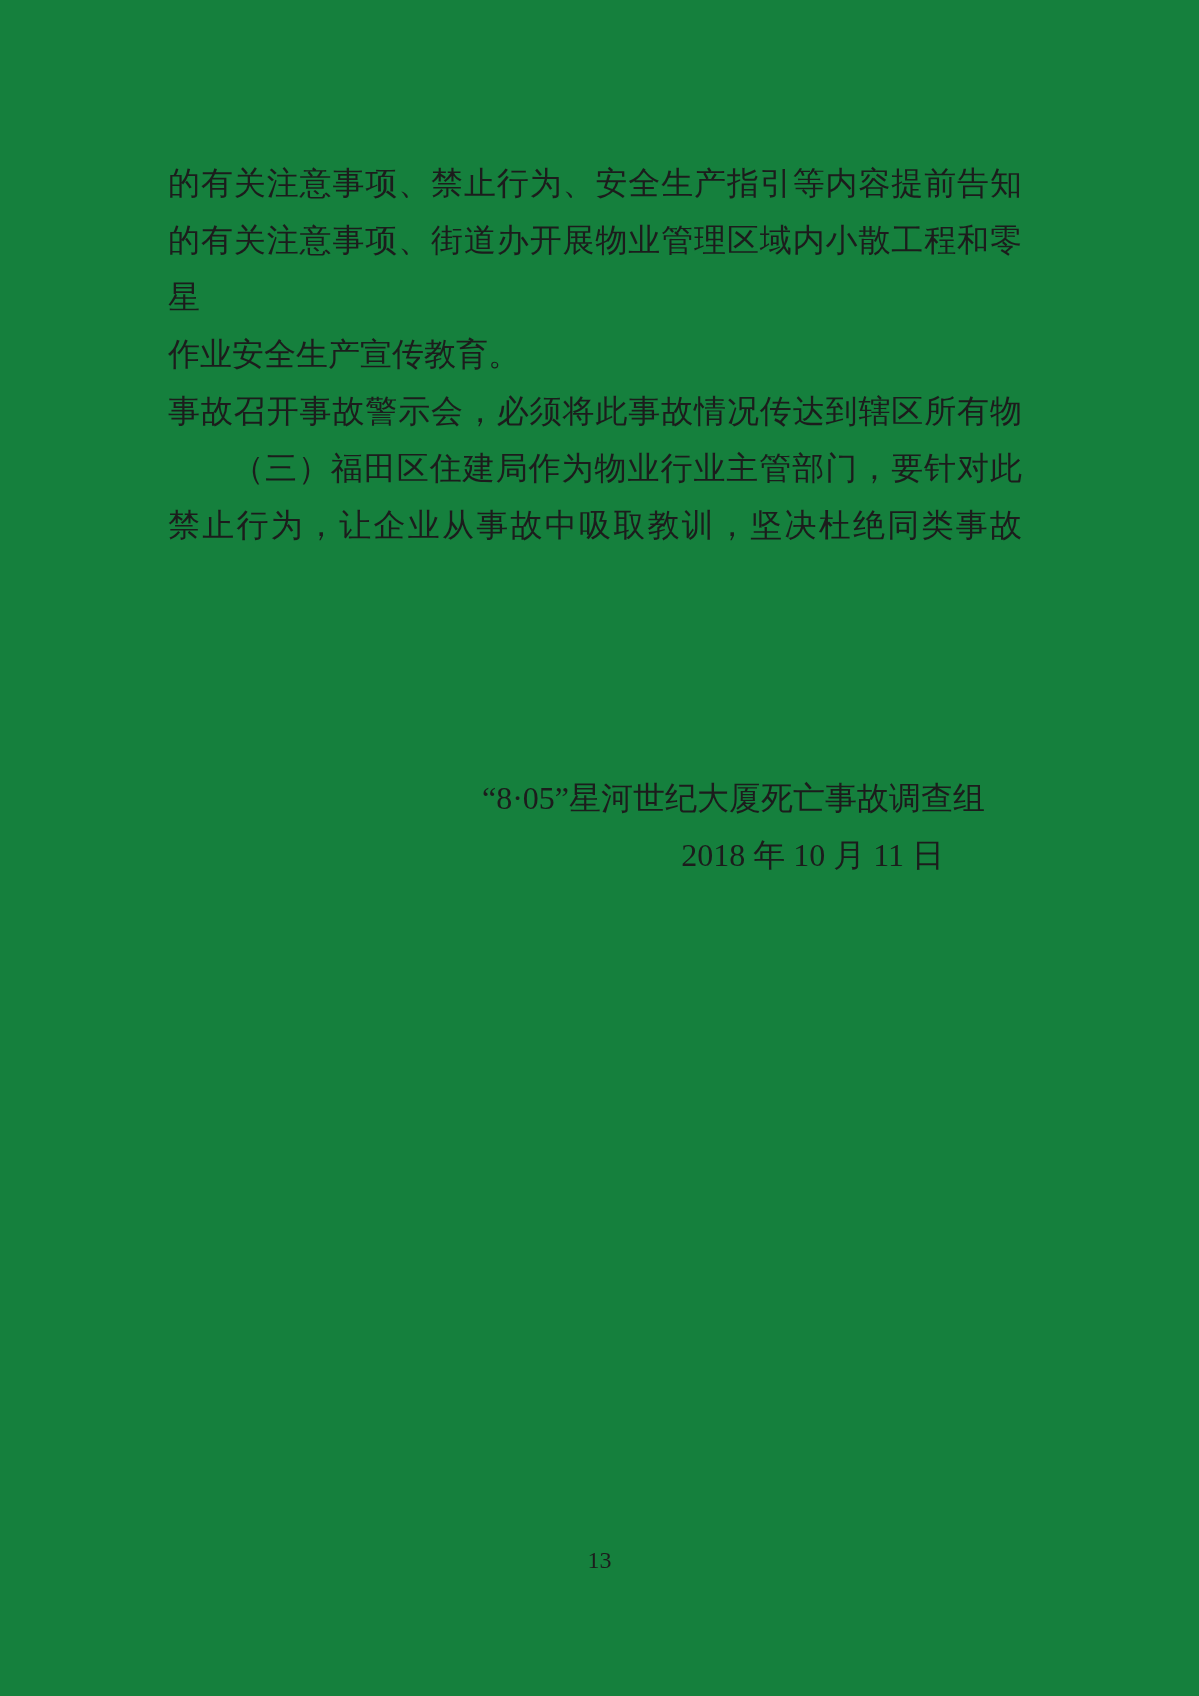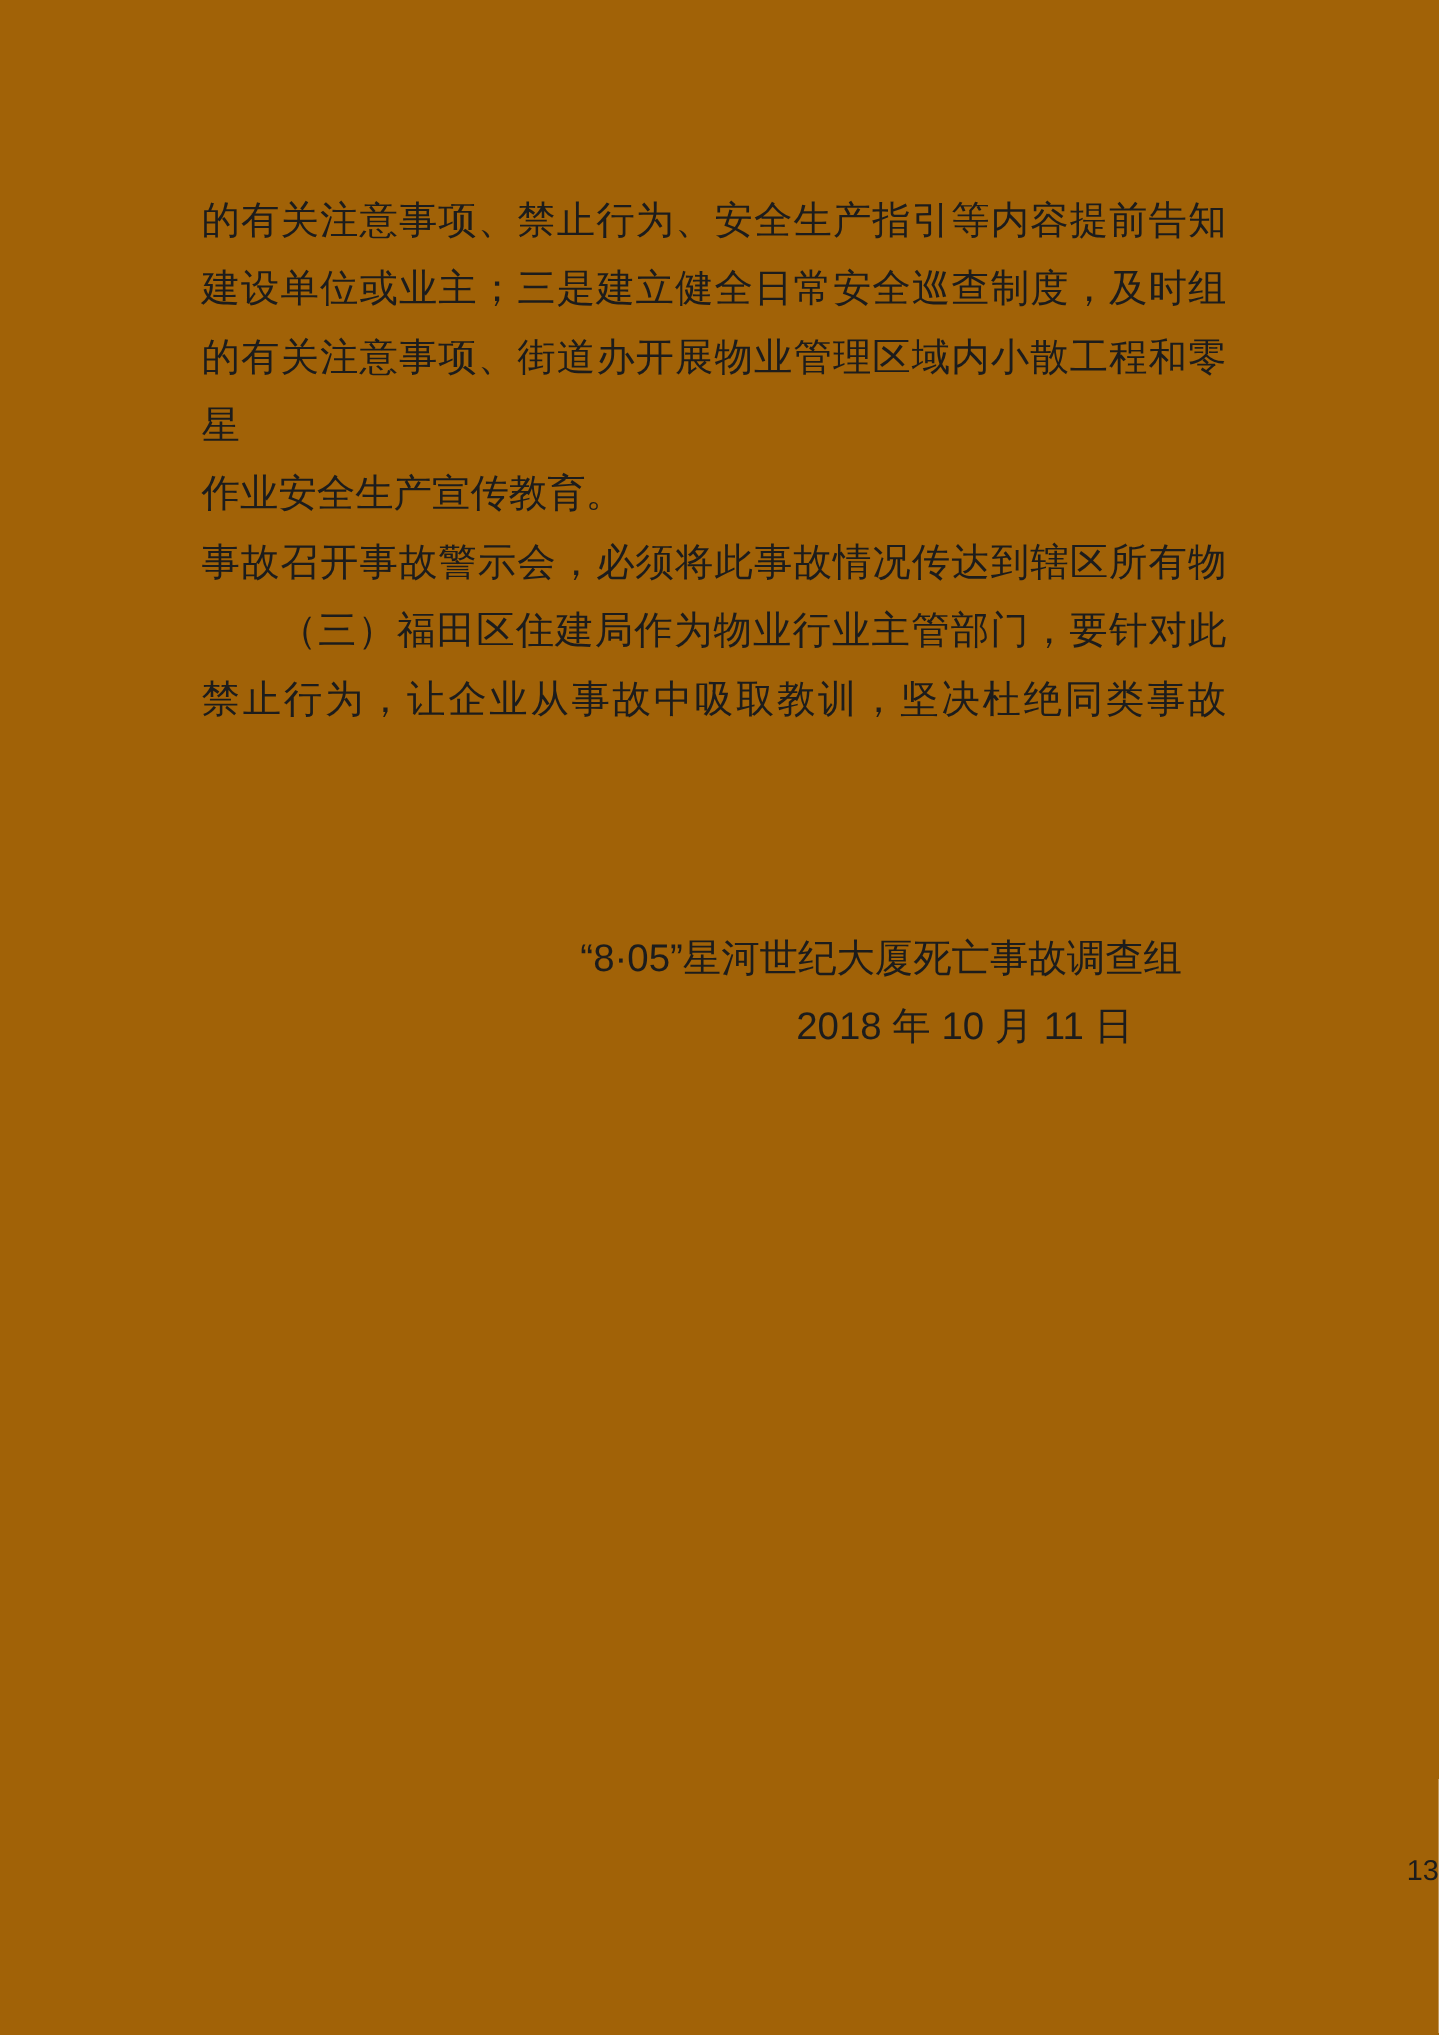--- a/index.html
+++ b/index.html
@@ -4,23 +4,23 @@
 <style>
   html, body {
     margin: 0;
     padding: 0;
     background: #ffffff;
   }
   .page {
     position: relative;
     width: 1199px;
     height: 1696px;
-    background: #a16207;
+    background: #15803d;
     color: #1c1c1c;
-    font-family: Liberation Sans, sans-serif;
+    font-family: Liberation Serif, serif;
     overflow: hidden;
   }
   .body-text {
     position: absolute;
     left: 168px;
     top: 155px;
     width: 854px;
     font-size: 32px;
     line-height: 57px;
   }
@@ -52,33 +52,32 @@
     right: 255px;
     font-size: 32px;
     line-height: 57px;
     white-space: nowrap;
   }
   .page-number {
     position: absolute;
     top: 1544px;
     left: 0;
     width: 100%;
-    text-align: right;
+    text-align: center;
     font-size: 24px;
     line-height: 32px;
   }
 </style>
 </head>
 <body>
 
 <div class="page">
 
   <div class="body-text">
     <div class="line fill">的有关注意事项、禁止行为、安全生产指引等内容提前告知</div>
-    <div class="line fill">建设单位或业主；三是建立健全日常安全巡查制度，及时组</div>
     <div class="line fill">的有关注意事项、街道办开展物业管理区域内小散工程和零星</div>
     <div class="line plain">作业安全生产宣传教育。</div>
     <div class="line fill">事故召开事故警示会，必须将此事故情况传达到辖区所有物</div>
     <div class="line fill indent">（三）福田区住建局作为物业行业主管部门，要针对此</div>
     <div class="line fill">禁止行为，让企业从事故中吸取教训，坚决杜绝同类事故</div>
   </div>
 
   <div class="sig-org">“8·05”星河世纪大厦死亡事故调查组</div>
   <div class="sig-date">2018 年 10 月 11 日</div>
 

